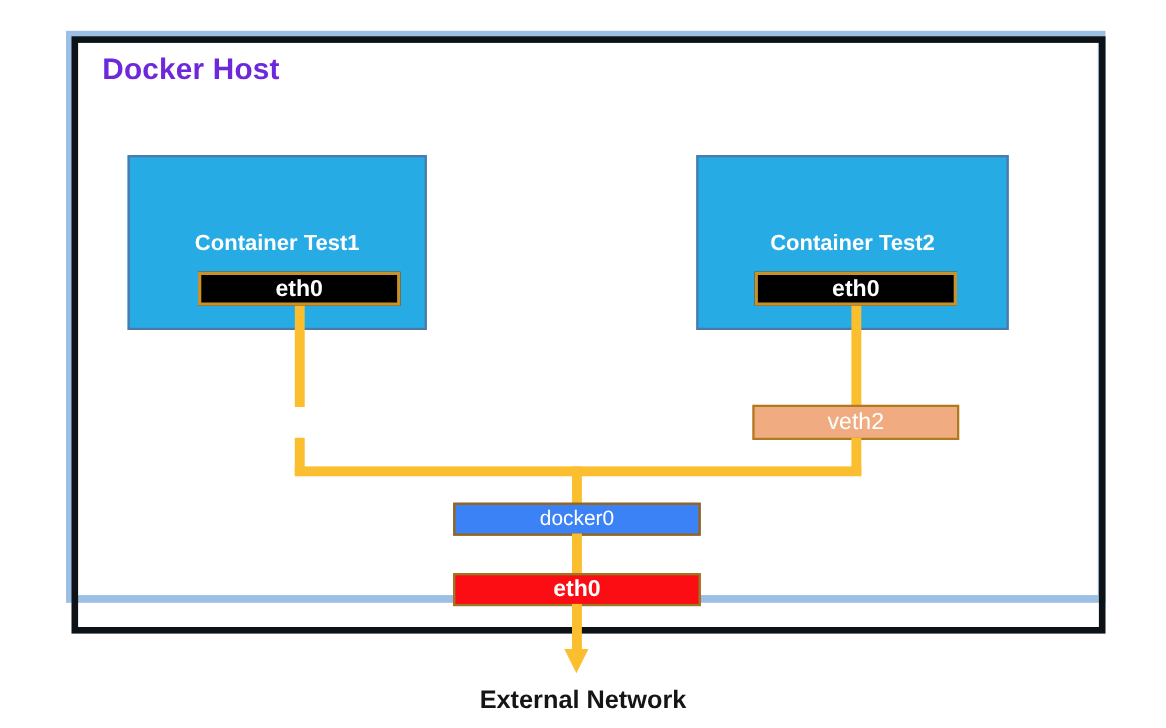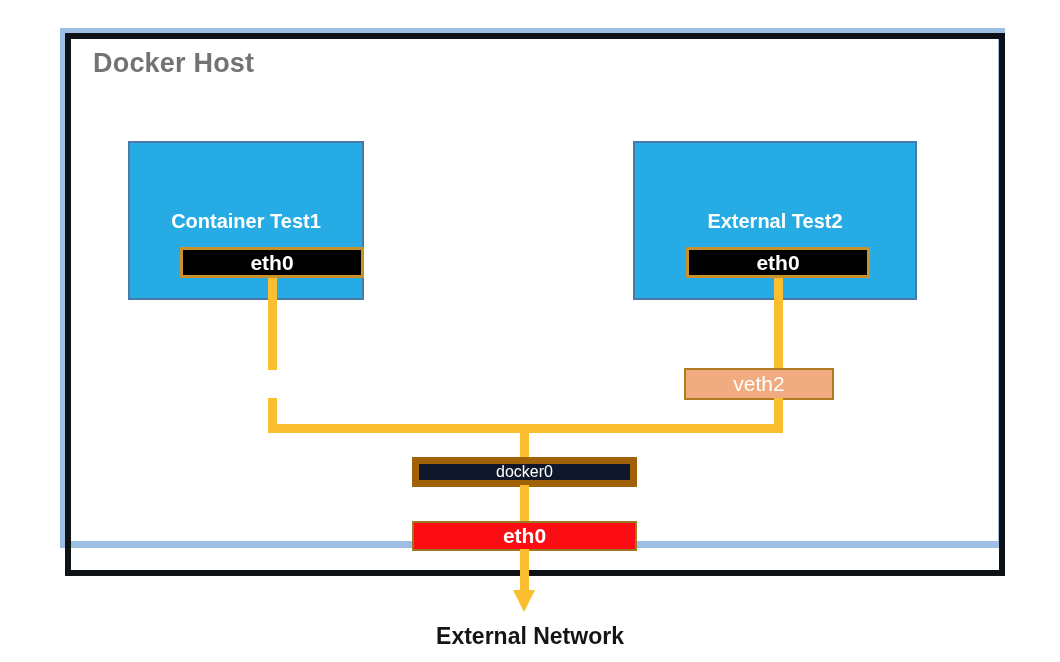--- a/index.html
+++ b/index.html
@@ -41,21 +41,21 @@
     background: transparent;
     box-sizing: border-box;
   }
 
   .host-title {
     position: absolute;
     left: 93px;
     top: 48px;
     font-size: 27px;
     font-weight: 600;
-    color: #737373;
+    color: #6d28d9;
     letter-spacing: 0.2px;
     white-space: nowrap;
   }
 
   
   .container-box {
     position: absolute;
     background: #27ABE4;
     border: 2px solid #4B7AAA;
     box-sizing: border-box;
@@ -88,23 +88,23 @@
     font-size: 21px;
     font-weight: 700;
   }
   .node-veth {
     background: #F0AC80;
     border: 2px solid #B07A1E;
     font-size: 21px;
     font-weight: 400;
   }
   .node-docker0 {
-    background: #0f172a;
-    border: 7px solid #a16207;
-    font-size: 16px;
+    background: #3b82f6;
+    border: 2px solid #a16207;
+    font-size: 19px;
     font-weight: 400;
   }
   .node-eth0-host {
     background: #FC0D14;
     border: 2px solid #9A7A22;
     font-size: 21px;
     font-weight: 700;
   }
 
   
@@ -139,40 +139,40 @@
 <body>
 
 <div id="canvas">
 
   <div class="outer-frame"></div>
 
   <div class="host-box"></div>
 
   <div class="host-title">Docker Host</div>
 
-  <div class="container-box" style="left:128px; top:141px; width:236px; height:159px;">
+  <div class="container-box" style="left:116px; top:141px; width:272px; height:159px;">
     <div class="container-label" style="top:67px;">Container Test1</div>
   </div>
 
   <div class="node-box node-eth0-container" style="left:180px; top:247px; width:184px; height:31px;">eth0</div>
 
   <div class="container-box" style="left:633px; top:141px; width:284px; height:159px;">
-    <div class="container-label" style="top:67px;">External Test2</div>
+    <div class="container-label" style="top:67px;">Container Test2</div>
   </div>
 
   <div class="node-box node-eth0-container" style="left:686px; top:247px; width:184px; height:31px;">eth0</div>
 
   <div class="wire" style="left:268px; top:278px; width:9px; height:92px;"></div>
 
 
   <div class="wire" style="left:268px; top:398px; width:9px; height:34px;"></div>
 
   <div class="wire" style="left:774px; top:278px; width:9px; height:92px;"></div>
 
-  <div class="node-box node-veth" style="left:684px; top:368px; width:150px; height:32px;">veth2</div>
+  <div class="node-box node-veth" style="left:684px; top:368px; width:188px; height:32px;">veth2</div>
 
   <div class="wire" style="left:774px; top:398px; width:9px; height:34px;"></div>
 
   <div class="wire" style="left:268px; top:424px; width:515px; height:9px;"></div>
 
   <div class="wire" style="left:520px; top:424px; width:9px; height:36px;"></div>
 
   <div class="node-box node-docker0" style="left:412px; top:457px; width:225px; height:30px;">docker0</div>
 
   <div class="wire" style="left:520px; top:485px; width:9px; height:38px;"></div>

